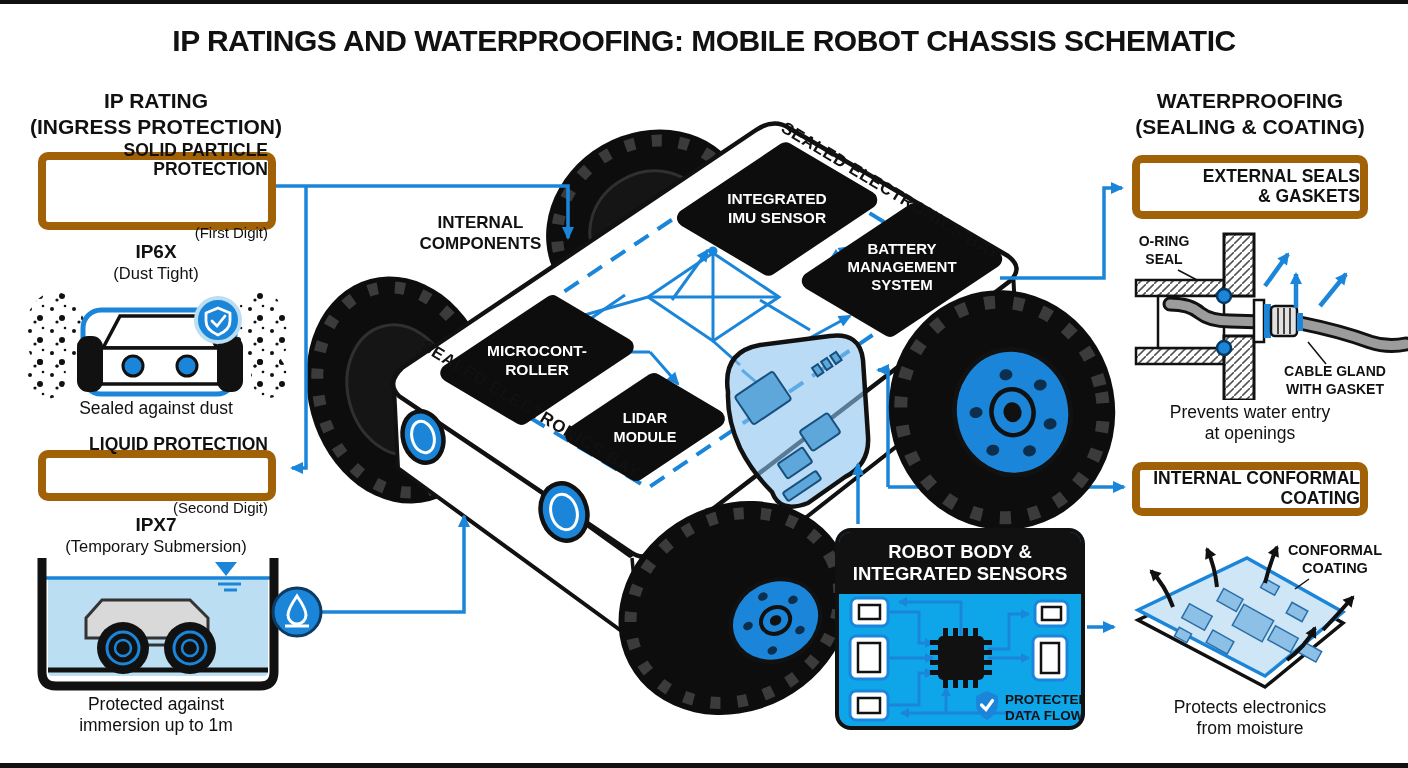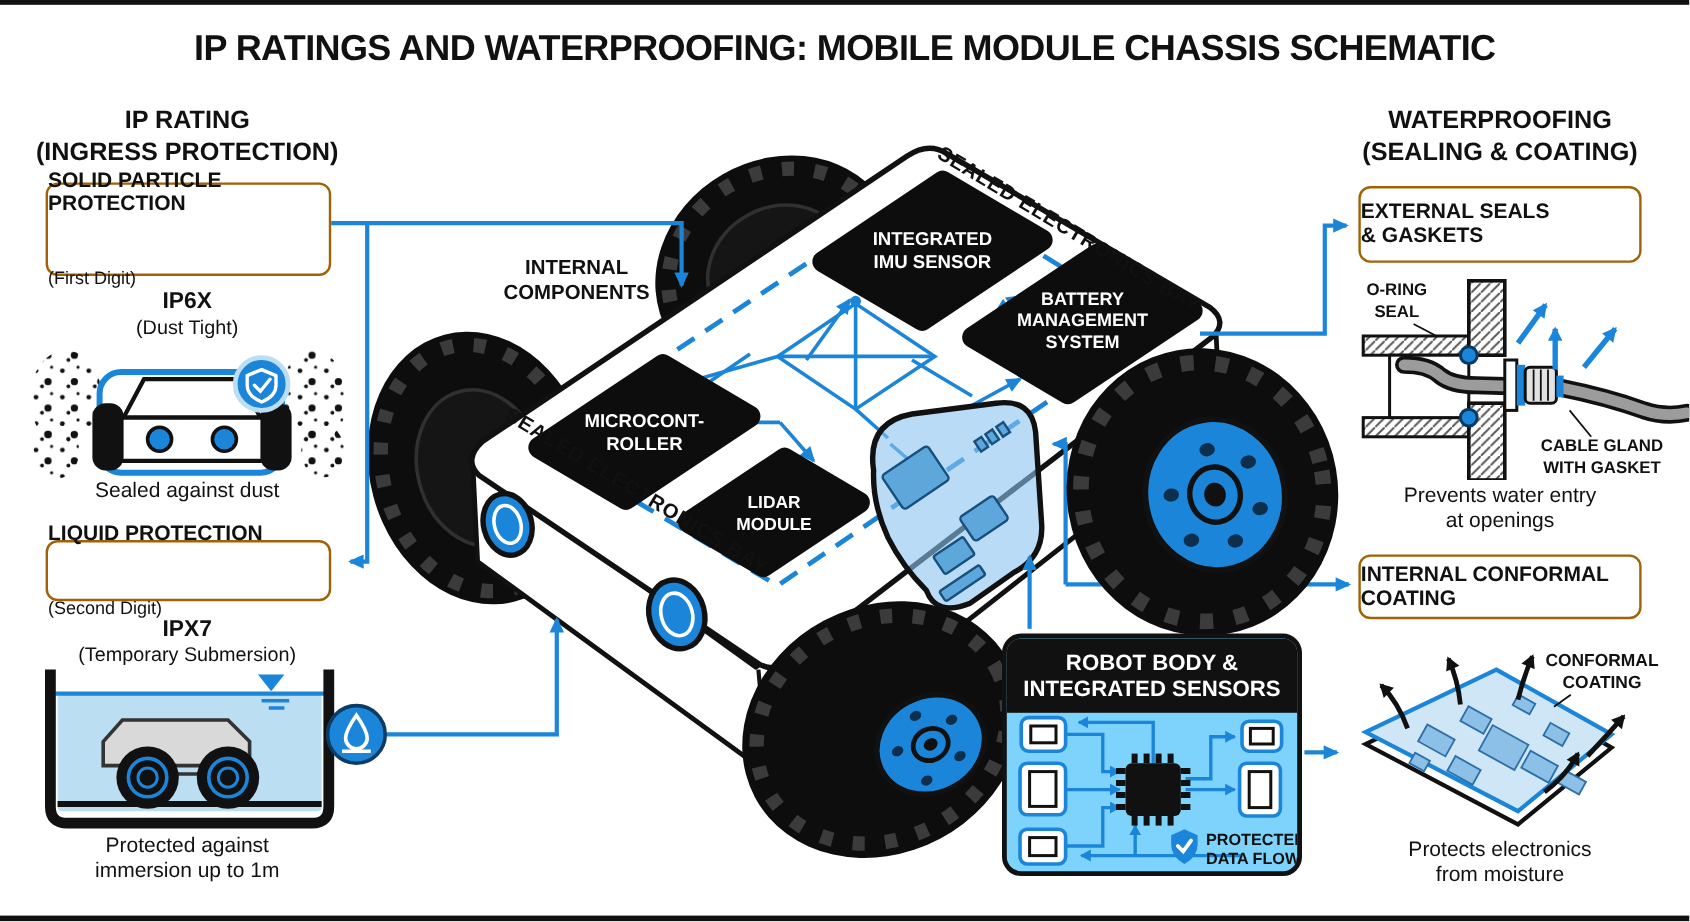--- a/index.html
+++ b/index.html
@@ -3,43 +3,43 @@
 <meta charset="utf-8">
 <style>
   html,body{margin:0;padding:0;background:#fff;}
   .canvas{position:relative;width:1408px;height:768px;background:#fff;overflow:hidden;
           font-family:"Liberation Sans","DejaVu Sans",sans-serif;color:#111;}
   .abs{position:absolute;}
   .pre{white-space:pre-line;}
   .rule{position:absolute;left:0;width:1408px;background:#111;}
   .title{top:24px;left:0;width:1408px;text-align:center;font-size:30px;font-weight:800;letter-spacing:-0.5px;}
   .col-heading{font-size:21px;line-height:1.25;font-weight:800;text-align:center;}
-  .box-blue{border:2px solid #a16207;border-radius:10px;background:#fff;text-align:left;
+  .box-blue{border:8px solid #a16207;border-radius:10px;background:#fff;text-align:right;
             display:flex;flex-direction:column;justify-content:center;box-sizing:border-box;}
   .box-title{font-size:17.5px;font-weight:800;line-height:1.12;}
   .box-sub{font-size:15px;font-weight:400;line-height:1.15;margin-top:44px;}
   .code-head{text-align:center;}
   .code{font-size:19px;font-weight:800;line-height:1.2;}
   .code-sub{font-size:16.5px;font-weight:400;line-height:1.2;}
   .caption{font-size:17.5px;line-height:1.22;text-align:center;font-weight:400;}
   .internal-label{font-size:17px;line-height:1.25;font-weight:800;text-align:center;}
-  .sensors-box{border:4px solid #111;border-radius:16px;background:#7dd3fc;overflow:hidden;box-sizing:border-box;}
+  .sensors-box{border:4px solid #111;border-radius:16px;background:#0ea5e9;overflow:hidden;box-sizing:border-box;}
   .sb-header{background:#111;color:#fff;min-height:54px;display:flex;align-items:center;justify-content:center;
              text-align:center;font-size:18.5px;line-height:1.2;font-weight:800;padding:4px 2px;}
   svg text{font-family:"Liberation Sans","DejaVu Sans",sans-serif;}
 </style>
 </head>
 <body>
 
 <div class="canvas">
 
   <div class="rule" style="top:0;height:4px;"></div>
   <div class="rule" style="top:763px;height:5px;"></div>
 
-  <div class="abs title">IP RATINGS AND WATERPROOFING: MOBILE MODULE CHASSIS SCHEMATIC</div>
+  <div class="abs title">IP RATINGS AND WATERPROOFING: MOBILE ROBOT CHASSIS SCHEMATIC</div>
 
   <svg class="abs" style="left:0;top:0;" width="1408" height="768" viewBox="0 0 1408 768">
     <defs>
       <marker id="arrB" markerUnits="userSpaceOnUse" markerWidth="20" markerHeight="18" refX="12" refY="7" orient="auto">
         <path d="M1,1 L14,7 L1,13 Z" fill="#1b86d9"></path>
       </marker>
       <marker id="arrBrev" markerUnits="userSpaceOnUse" markerWidth="20" markerHeight="18" refX="12" refY="7" orient="auto-start-reverse">
         <path d="M1,1 L14,7 L1,13 Z" fill="#1b86d9"></path>
       </marker>
     </defs>

